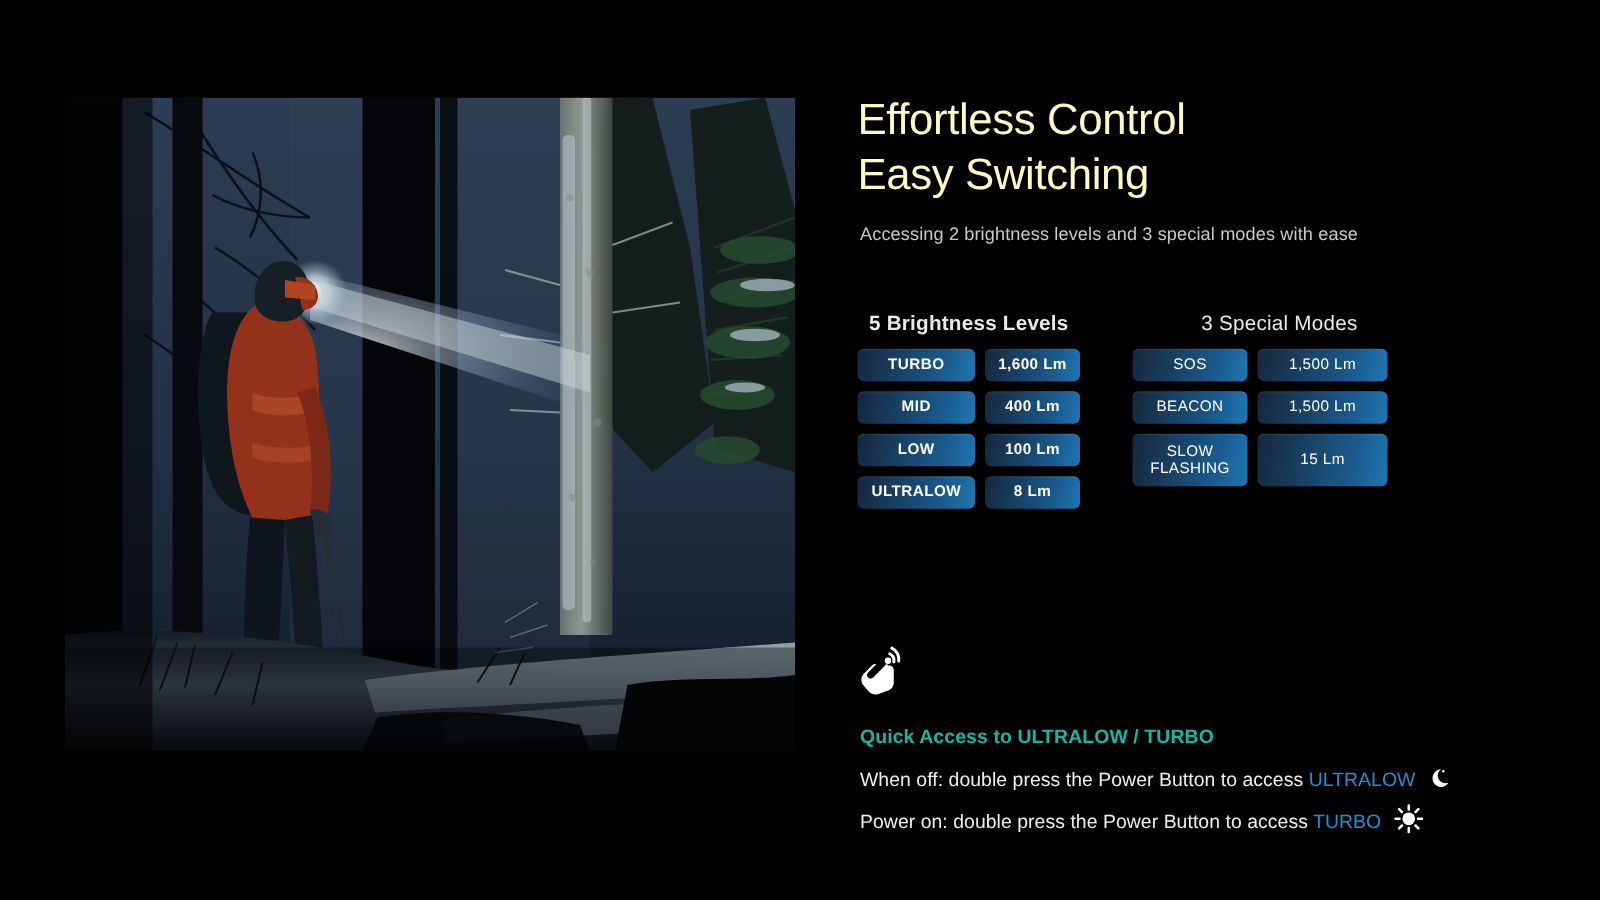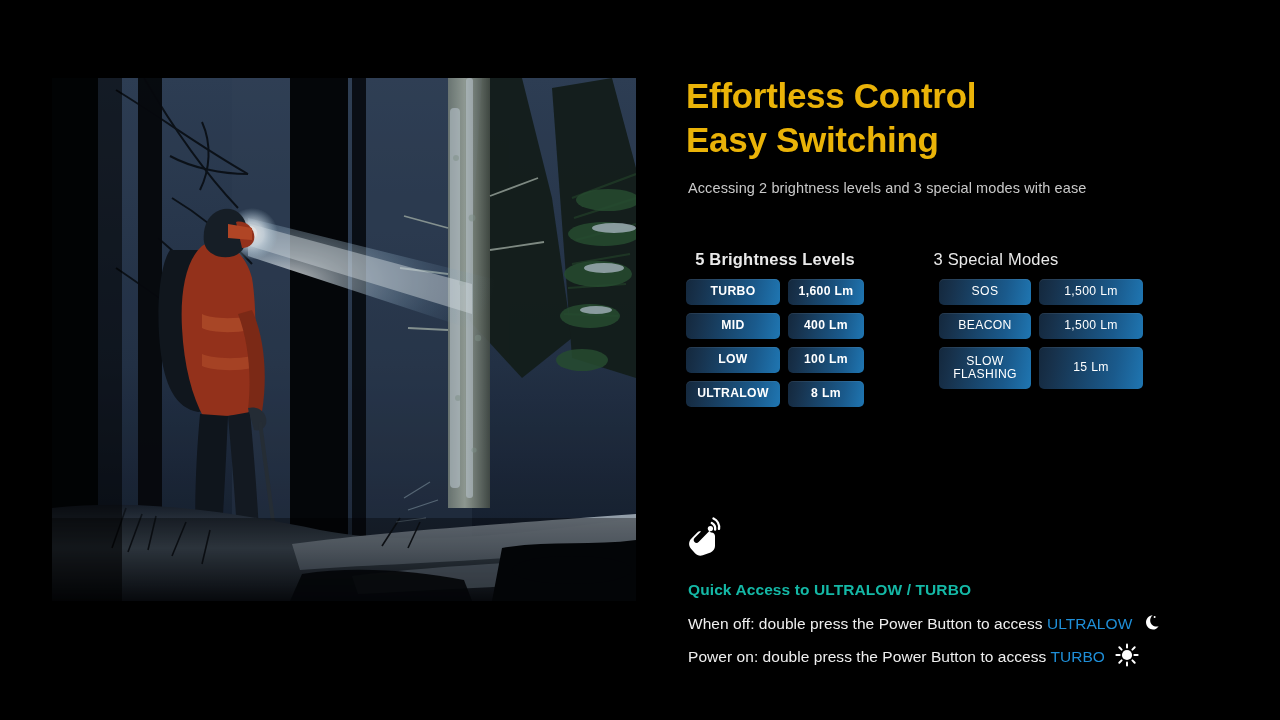--- a/index.html
+++ b/index.html
@@ -18,60 +18,60 @@
     overflow: hidden;
     background: #05070c;
   }
   .photo svg { display: block; width: 584px; height: 523px; }
 
   
   .right { position: absolute; left: 686px; top: 0; width: 580px; height: 720px; }
 
   .headline {
     position: absolute; left: 0; top: 74px;
-    font-size: 35px; font-weight: bold; color: #eab308;
+    font-size: 35px; font-weight: normal; color: #fef9c3;
     letter-spacing: -0.3px; line-height: 44px;
   }
   .headline-l2 { position: absolute; left: 0; top: 118px; }
 
   .subtitle {
     position: absolute; left: 2px; top: 180px;
     font-size: 14.5px; color: #c9c9c9; letter-spacing: 0.1px;
   }
 
   
   .tables { position: absolute; left: 0px; top: 250px; }
   .tbl { position: absolute; top: 0; }
   .tbl.brightness { left: 0px; font-weight: bold; }
   .tbl.special { left: 220px; }
 
   .tbl-title {
     font-size: 16.5px; color: #e9e9e9; text-align: center;
     margin-bottom: 10px; letter-spacing: 0.2px; white-space: nowrap;
   }
   .tbl.brightness .tbl-title { width: 178px; }
-  .tbl.special .tbl-title { width: 180px; }
+  .tbl.special .tbl-title { width: 180px; text-align: right; }
 
   .row { display: flex; gap: 8px; margin-bottom: 8px; }
 
   .pill {
     height: 26px;
     border-radius: 5px;
     display: flex; align-items: center; justify-content: center;
     font-size: 12.2px; color: #ffffff; letter-spacing: 0.35px;
     background: linear-gradient(100deg, #14283d 0%, #1a4straight 0%, #17314b 14%, #1a5a8c 72%, #1f76b2 100%);
     background: linear-gradient(100deg, #14283d 0%, #17314b 14%, #1a5a8c 72%, #1f76b2 100%);
     box-shadow: inset 0 1px 0 rgba(255,255,255,0.07);
     text-align: center; line-height: 1.08;
   }
   .pill.tall { height: 42px; }
 
   .tbl.brightness .pill.name { width: 94px; }
   .tbl.brightness .pill.val  { width: 76px; }
-  .tbl.special .pill.name { width: 92px; margin-left: 33px; }
+  .tbl.special .pill.name { width: 92px; }
   .tbl.special .pill.val  { width: 104px; }
 
   
   .tap-icon { position: absolute; left: -4px; top: 512px; width: 48px; height: 48px; }
 
   
   .quick { position: absolute; left: 2px; top: 581px; font-size: 15.5px; font-weight: bold; color: #14b8a6; letter-spacing: 0.1px; }
   .line-off { position: absolute; left: 2px; top: 612px; font-size: 15.5px; color: #efefef; letter-spacing: 0.05px; white-space: nowrap; }
   .line-on  { position: absolute; left: 2px; top: 643px; font-size: 15.5px; color: #efefef; letter-spacing: 0.05px; white-space: nowrap; }
   .b { font-weight: normal; }

